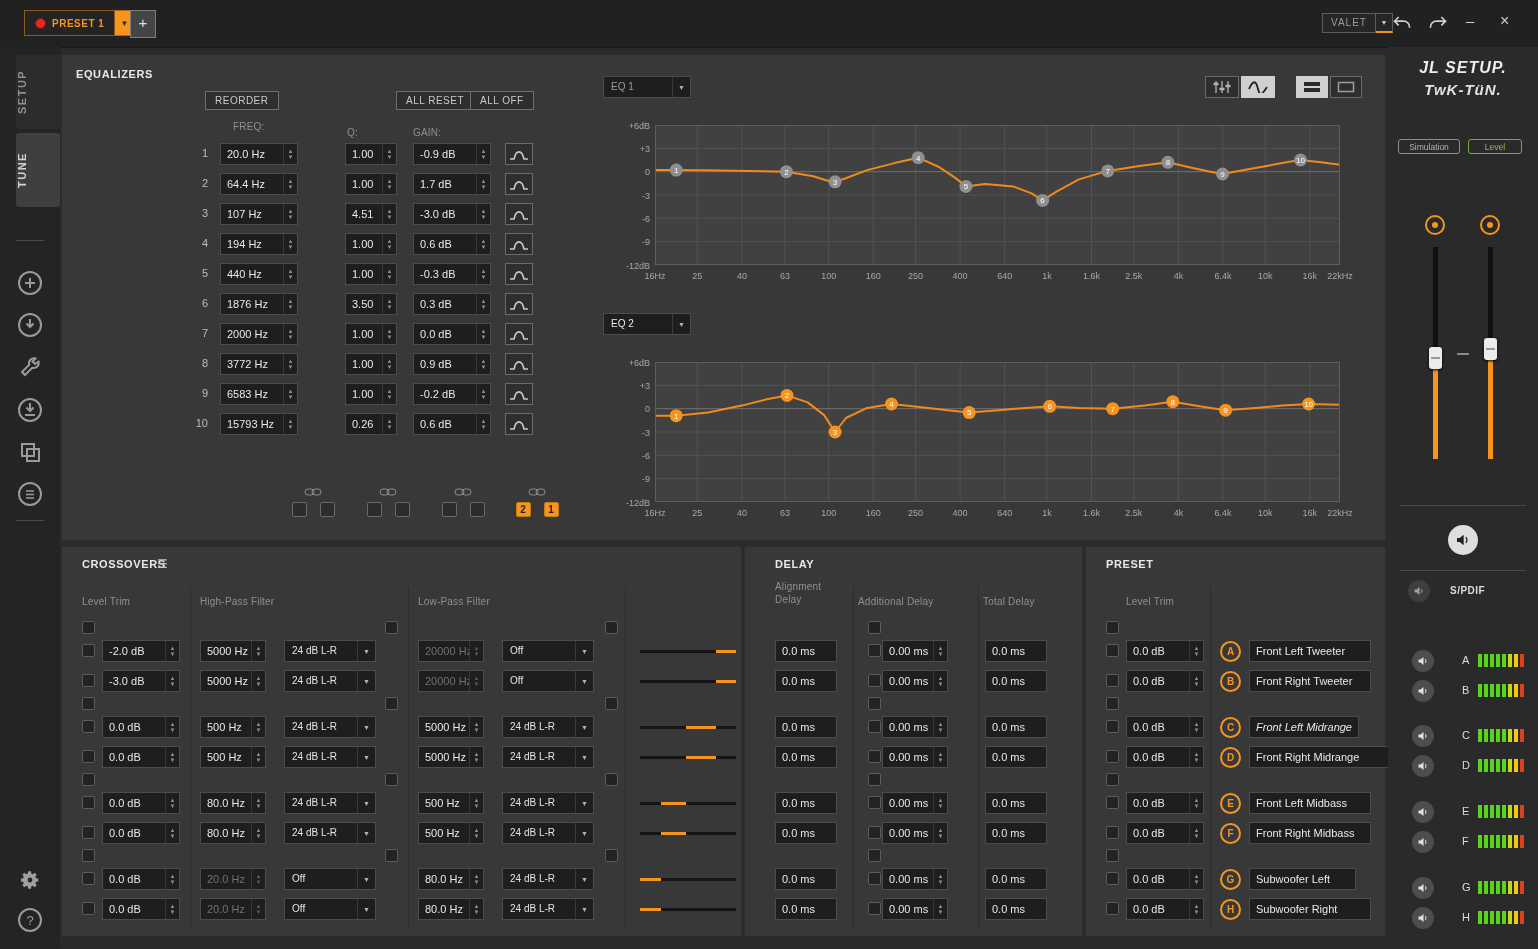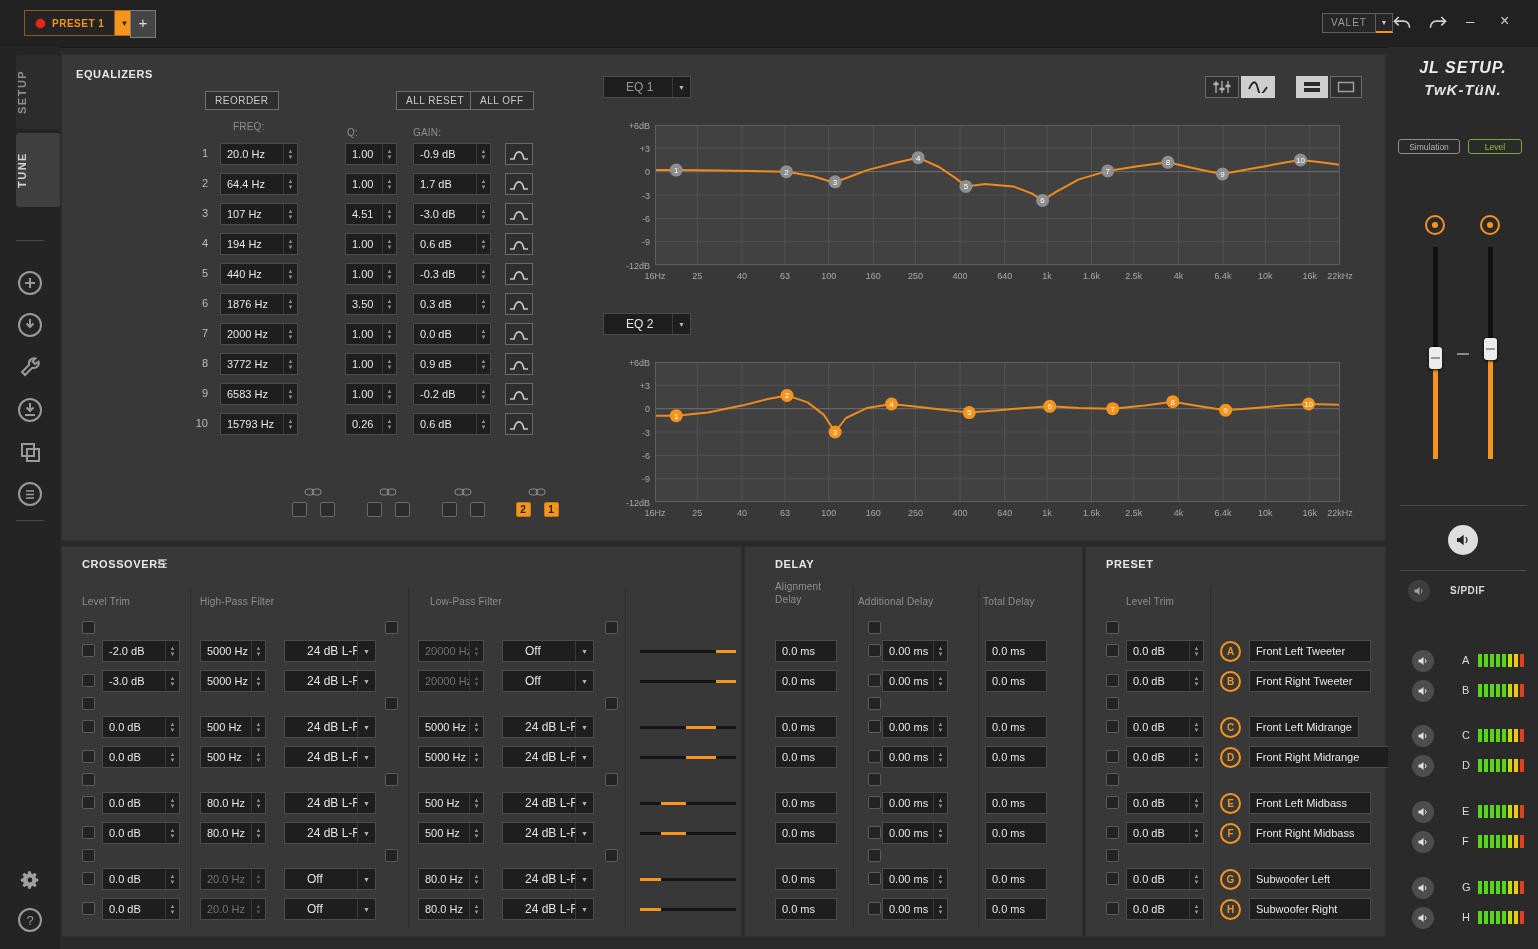--- a/index.html
+++ b/index.html
@@ -15,21 +15,21 @@
   .ptitle{position:absolute;font-size:11px;font-weight:bold;color:#e8e8e8;letter-spacing:.6px}
   .collab{position:absolute;font-size:10px;color:#8f8f8f;letter-spacing:.2px}
   .sep{position:absolute;width:1px;background:#2d2d2d}
   .btn{position:absolute;height:19px;background:#2e2e2e;border:1px solid #6e6e6e;color:#c9c9c9;font-size:10px;letter-spacing:.5px;padding:0 9px;font-family:inherit;line-height:17px}
   .spinner{position:absolute;display:flex;height:22px;background:#1e1e1e;border:1px solid #4c4c4c;box-sizing:border-box}
   .sp-val{flex:1;font-size:11px;line-height:20px;padding-left:6px;color:#e8e8e8;white-space:nowrap;overflow:hidden}
   .sp-arrows{width:13px;border-left:1px solid #383838;display:flex;flex-direction:column;align-items:center;justify-content:center;color:#8f8f8f;font-size:6px;line-height:6px}
   .spinner.disabled .sp-val{color:#717171}
   .spinner.disabled .sp-arrows{color:#5a5a5a}
   .dropdown{position:absolute;display:flex;height:22px;background:#1e1e1e;border:1px solid #4c4c4c;box-sizing:border-box}
-  .dd-val{flex:1;font-size:12px;line-height:20px;padding-left:22px;color:#e4e4e4;white-space:nowrap;overflow:hidden}
+  .dd-val{flex:1;font-size:10px;line-height:20px;padding-left:7px;color:#e4e4e4;white-space:nowrap;overflow:hidden}
   .dd-arrow{width:17px;border-left:1px solid #3a3a3a;color:#b2b2b2;font-size:7px;display:flex;align-items:center;justify-content:center}
   .plainfield{position:absolute;height:22px;background:#1e1e1e;border:1px solid #4c4c4c;box-sizing:border-box;font-size:11px;line-height:20px;padding-left:6px;color:#e8e8e8;white-space:nowrap;overflow:hidden}
   .checkbox{position:absolute;width:13px;height:13px;background:#232323;border:1px solid #5c5c5c;border-radius:2px;box-sizing:border-box}
   .eqnum{position:absolute;font-size:11px;color:#bdbdbd;width:18px;text-align:right}
   .bellbtn{position:absolute;width:28px;height:22px;background:#2e2e2e;border:1px solid #6a6a6a;display:flex;align-items:center;justify-content:center;padding:0}
   .plot{position:absolute;background:#414141}
   .axlab{position:absolute;font-size:9px;color:#a8a8a8}
   .ylab{width:44px;text-align:right}
   .xlab{width:44px;text-align:center}
   .linkgrp{position:absolute;width:46px;text-align:center}
@@ -699,21 +699,21 @@
       <div class="axlab xlab" style="left: 1181.3px; top: 453px;">10k</div>
       <div class="axlab xlab" style="left: 1225.8px; top: 453px;">16k</div>
       <div class="axlab xlab" style="left: 1256px; top: 453px;">22kHz</div>
     </div>
 
   <div class="panel" id="xo-panel">
     <div class="ptitle" style="left:20px;top:11px">CROSSOVERS</div>
     <div class="hamb" style="left:95px;top:10px">☰</div>
     <div class="collab" style="left:20px;top:49px">Level Trim</div>
     <div class="collab" style="left:138px;top:49px">High-Pass Filter</div>
-    <div class="collab" style="left:368px;top:49px">Low-Pass Filter</div>
+    <div class="collab" style="left:356px;top:49px">Low-Pass Filter</div>
     <div class="sep" style="left:128px;top:40px;height:342px"></div>
     <div class="sep" style="left:346px;top:40px;height:342px"></div>
     <div class="sep" style="left:563px;top:40px;height:342px"></div>
   <div class="checkbox" style="left: 20px; top: 74px;"></div>
       <div class="checkbox" style="left: 323px; top: 74px;"></div>
       <div class="checkbox" style="left: 543px; top: 74px;"></div>
       <div class="checkbox" style="left: 20px; top: 97px;"></div>
       <div class="spinner" style="left: 40px; top: 93px; width: 78px;">
         <span class="sp-val">-2.0 dB</span>
         <div class="sp-arrows">
@@ -1112,21 +1112,21 @@
       <div class="checkbox" style="left: 20px; top: 150px;"></div>
       <div class="checkbox" style="left: 20px; top: 173px;"></div>
       <div class="spinner" style="left: 40px; top: 169px; width: 78px;">
         <span class="sp-val">0.0 dB</span>
         <div class="sp-arrows">
           <span>▲</span>
           <span>▼</span>
         </div>
       </div>
       <div class="chbadge" style="left: 134px; top: 170px;">C</div>
-      <div class="plainfield" style="left: 163px; top: 169px; width: 110px;">Front Left Midrange</div>
+      <div class="plainfield" style="left: 163px; top: 169px; width: 110px; font-style: italic;">Front Left Midrange</div>
       <div class="checkbox" style="left: 20px; top: 203px;"></div>
       <div class="spinner" style="left: 40px; top: 199px; width: 78px;">
         <span class="sp-val">0.0 dB</span>
         <div class="sp-arrows">
           <span>▲</span>
           <span>▼</span>
         </div>
       </div>
       <div class="chbadge" style="left: 134px; top: 200px;">D</div>
       <div class="plainfield" style="left: 163px; top: 199px; width: 141px;">Front Right Midrange</div>
@@ -1154,21 +1154,21 @@
       <div class="checkbox" style="left: 20px; top: 302px;"></div>
       <div class="checkbox" style="left: 20px; top: 325px;"></div>
       <div class="spinner" style="left: 40px; top: 321px; width: 78px;">
         <span class="sp-val">0.0 dB</span>
         <div class="sp-arrows">
           <span>▲</span>
           <span>▼</span>
         </div>
       </div>
       <div class="chbadge" style="left: 134px; top: 322px;">G</div>
-      <div class="plainfield" style="left: 163px; top: 321px; width: 122px;">Subwoofer Left</div>
+      <div class="plainfield" style="left: 163px; top: 321px; width: 107px;">Subwoofer Left</div>
       <div class="checkbox" style="left: 20px; top: 355px;"></div>
       <div class="spinner" style="left: 40px; top: 351px; width: 78px;">
         <span class="sp-val">0.0 dB</span>
         <div class="sp-arrows">
           <span>▲</span>
           <span>▼</span>
         </div>
       </div>
       <div class="chbadge" style="left: 134px; top: 352px;">H</div>
       <div class="plainfield" style="left: 163px; top: 351px; width: 122px;">Subwoofer Right</div>

